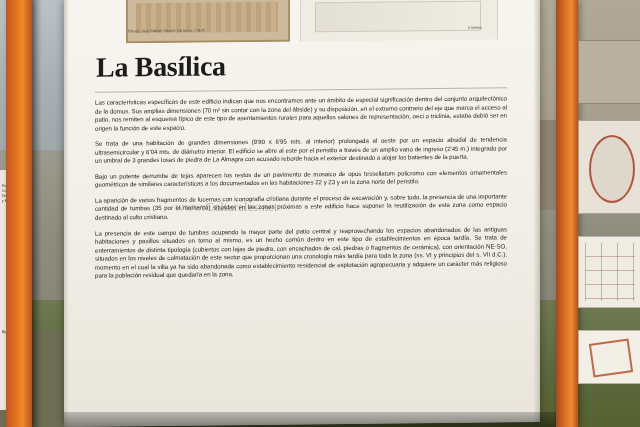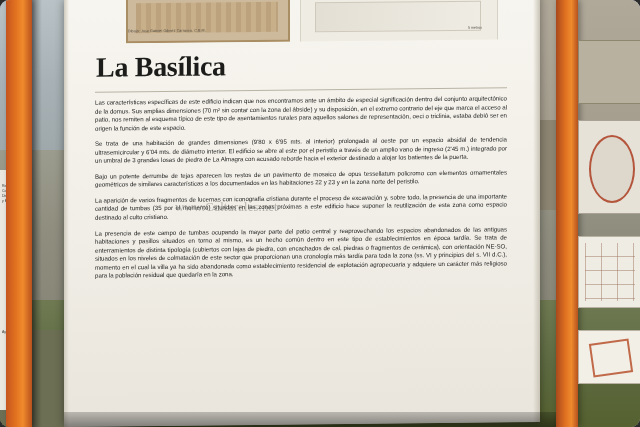--- a/index.html
+++ b/index.html
@@ -7,21 +7,20 @@
     padding: 0;
     background: #2b2b2b;
   }
   #scene {
     position: relative;
     width: 640px;
     height: 427px;
     overflow: hidden;
     font-family: "Liberation Sans", sans-serif;
     background: #8f9aa2;
-    border-radius: 9px;
   }
 
   
   .bg-sky {
     position: absolute;
     left: 0; top: 0;
     width: 640px; height: 200px;
     background: linear-gradient(180deg, #b9c2c6 0%, #a8b2b6 40%, #98a2a4 100%);
   }
   .bg-ground {

